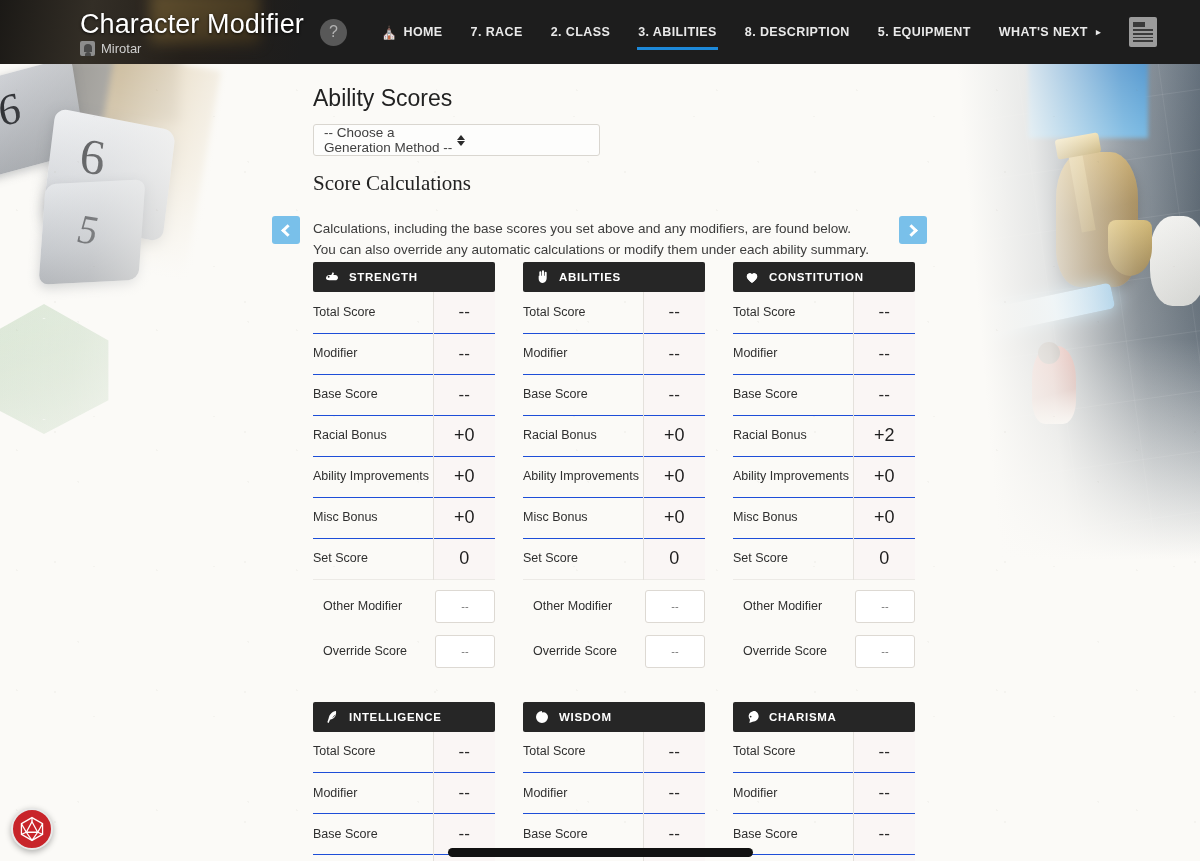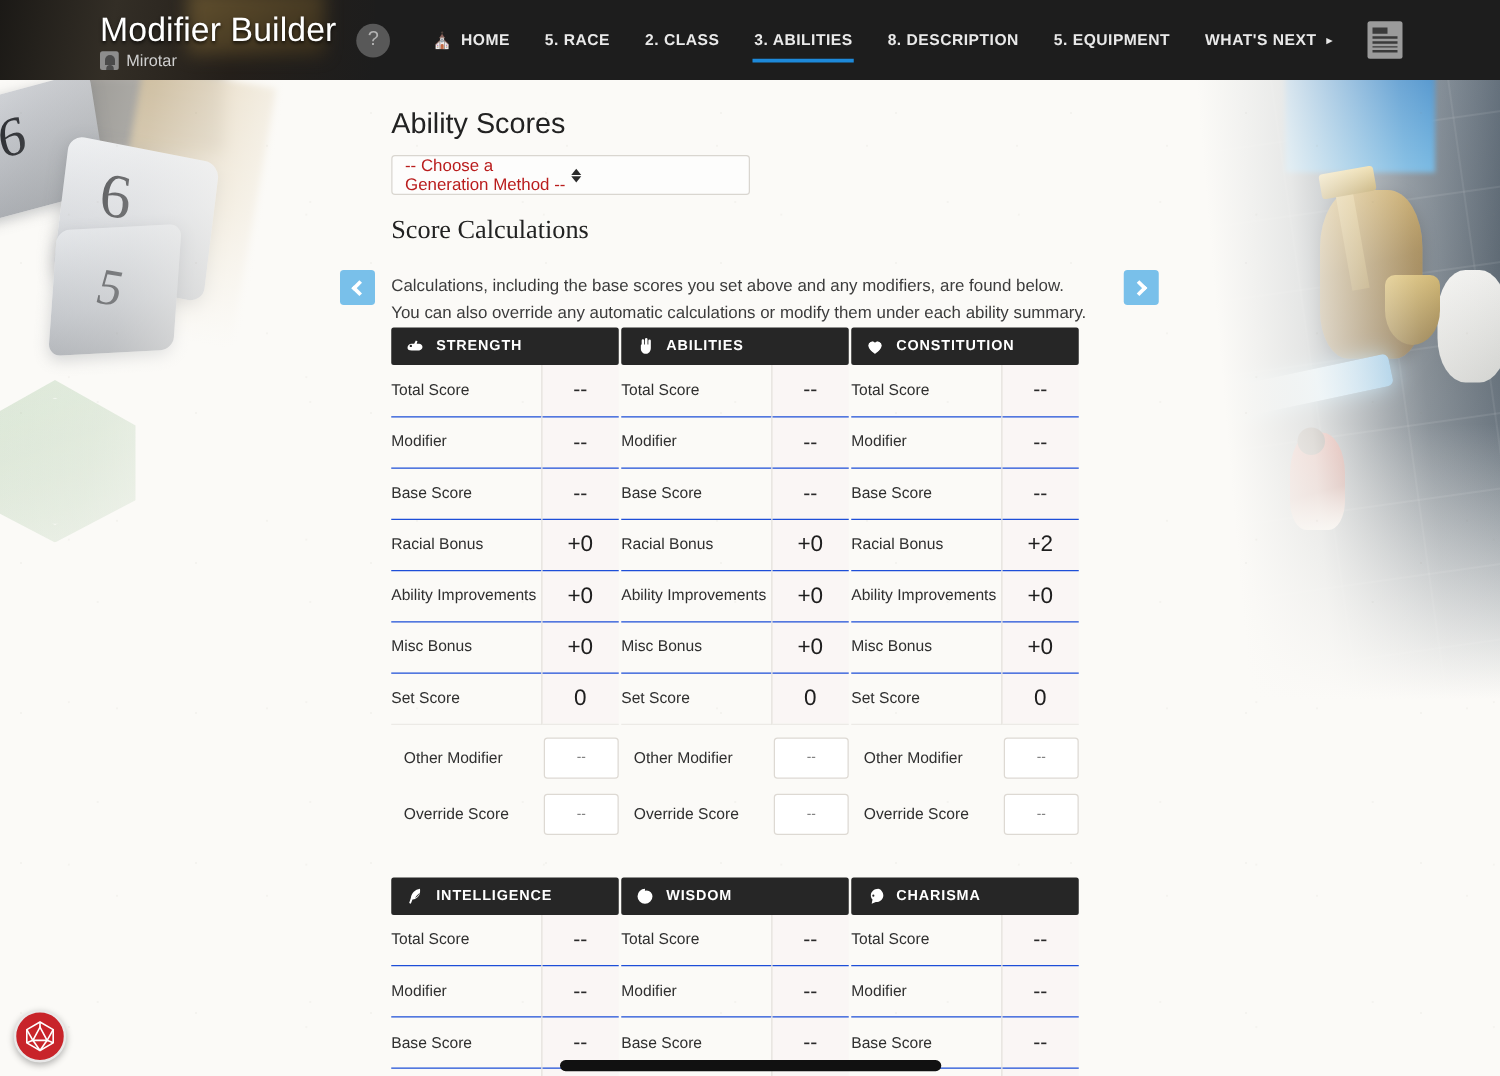--- a/index.html
+++ b/index.html
@@ -358,21 +358,21 @@
     background: #fdfdfc;
     border: 1px solid #d9d6d0;
     border-radius: 3px;
     display: flex;
     align-items: center;
     padding: 0 10px;
     cursor: pointer;
   }
   .gen-select span {
     font-size: 13.5px;
-    color: #b91c1c;
+    color: #404040;
     flex: 1;
   }
   .updown {
     width: 9px; height: 15px;
     position: relative;
     flex: none;
   }
   .updown::before, .updown::after {
     content:"";
     position:absolute; left:0;
@@ -415,21 +415,21 @@
   .arrow-btn.right i { transform: rotate(45deg); margin-right: 3px; }
 
   
   .grid {
     position: absolute;
     left: 313px; top: 198px;
     width: 576px;
   }
   .row {
     display: flex;
-    gap: 2px;
+    gap: 28px;
   }
   .row + .row { margin-top: 28px; }
 
   .card { width: 182px; flex: none; }
 
   .card-head {
     background: #262626;
     height: 30px;
     display: flex;
     align-items: center;
@@ -562,36 +562,36 @@
     <div class="redhead"></div>
     <div class="fade"></div>
   </div>
 
   <div class="grain"></div>
 
   <div class="header">
     <div class="header-art"></div>
 
     <div class="brand">
-      <div class="brand-title">Modifier Builder</div>
+      <div class="brand-title">Character Modifier</div>
       <div class="brand-sub">
         <span class="avatar"></span>
         <span class="brand-name">Mirotar</span>
       </div>
     </div>
 
     <div class="help-badge">?</div>
 
     <div class="nav">
       <div class="nav-item">
         <span class="home-icon">⛪</span>
         <span>HOME</span>
       </div>
       <div class="nav-item">
-        <span>5. RACE</span>
+        <span>7. RACE</span>
       </div>
       <div class="nav-item">
         <span>2. CLASS</span>
       </div>
       <div class="nav-item active">
         <span>3. ABILITIES</span>
       </div>
       <div class="nav-item">
         <span>8. DESCRIPTION</span>
       </div>

